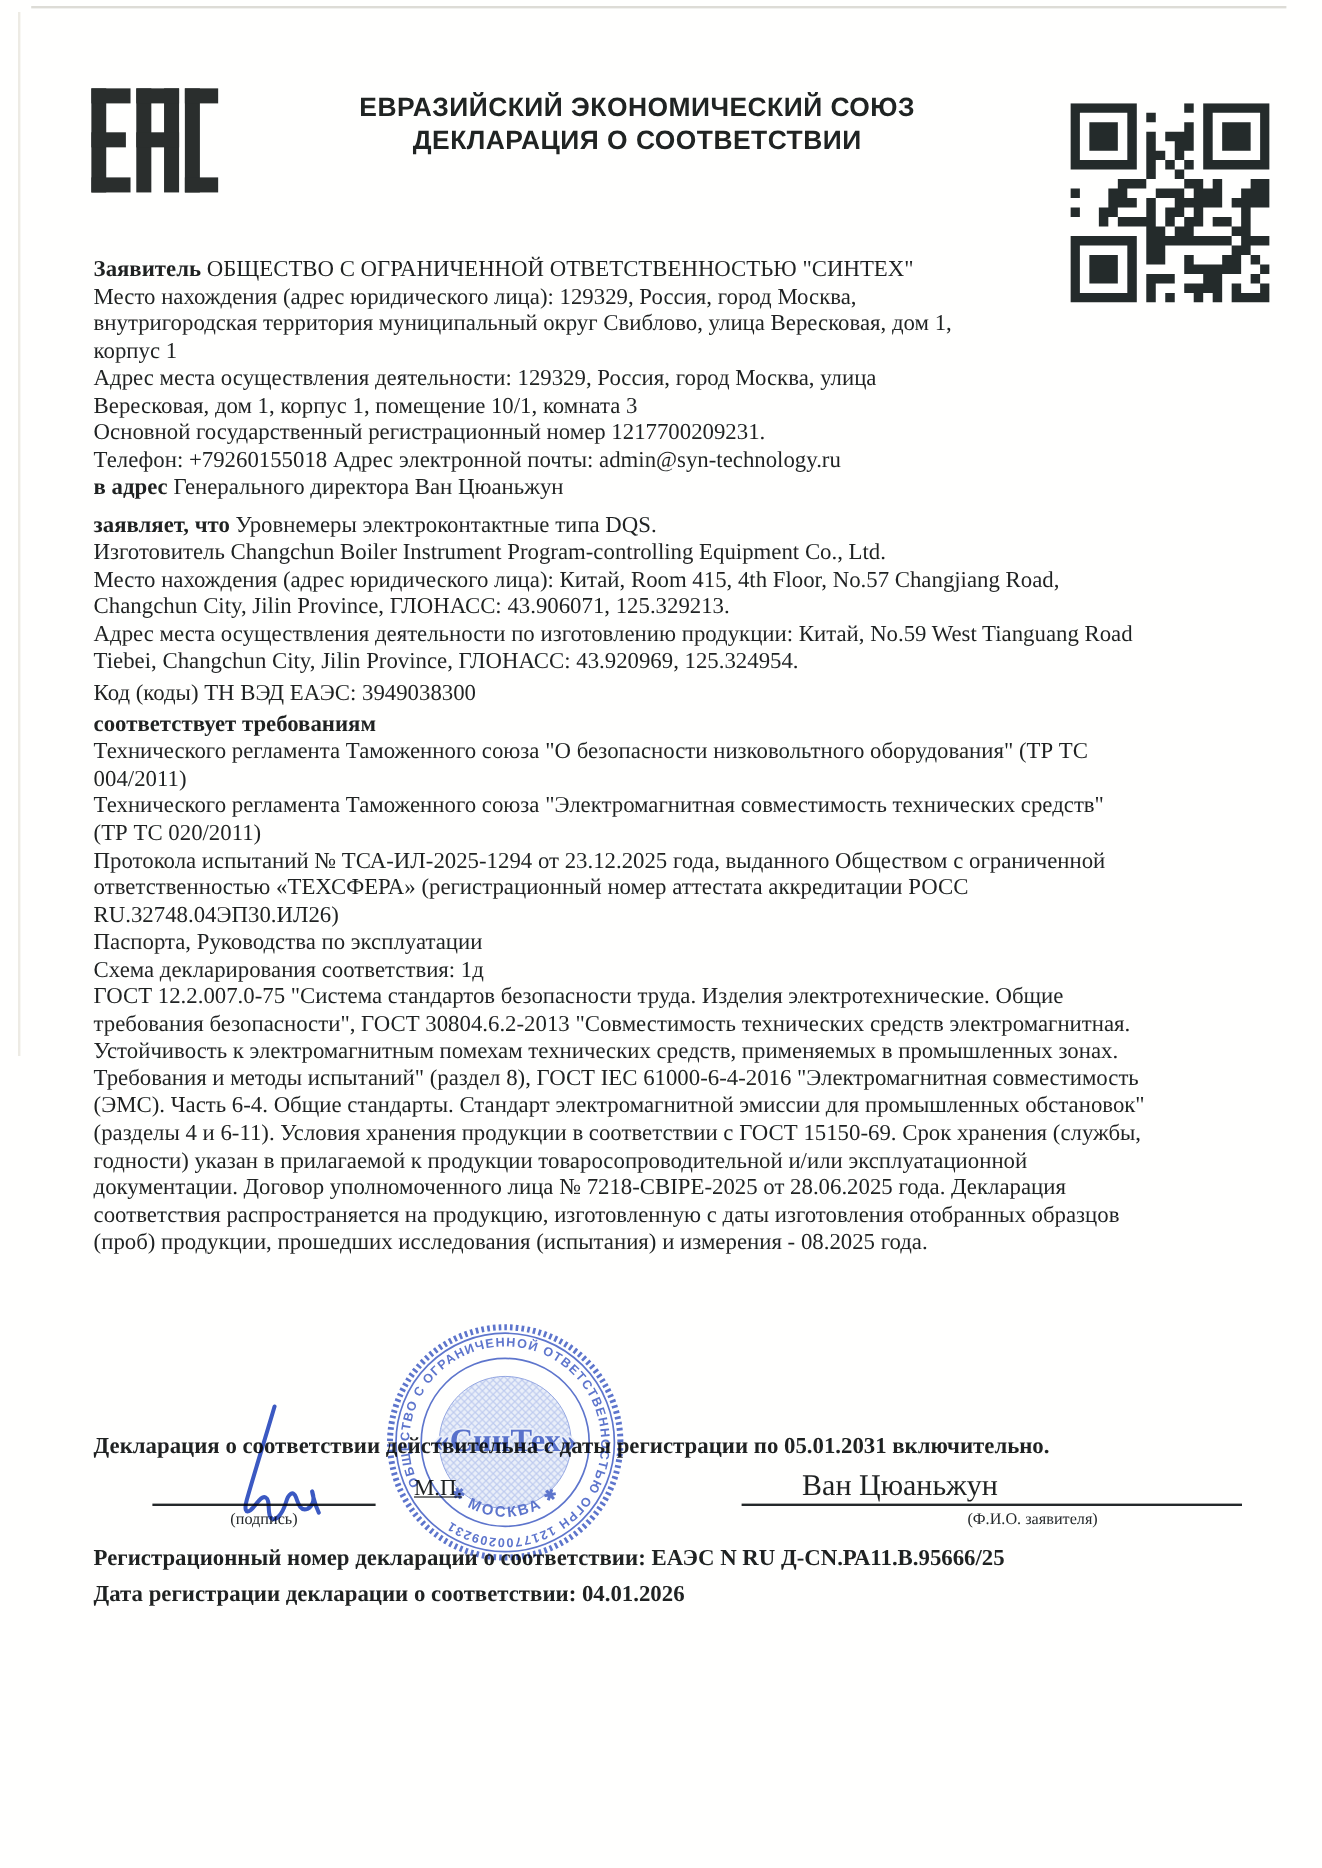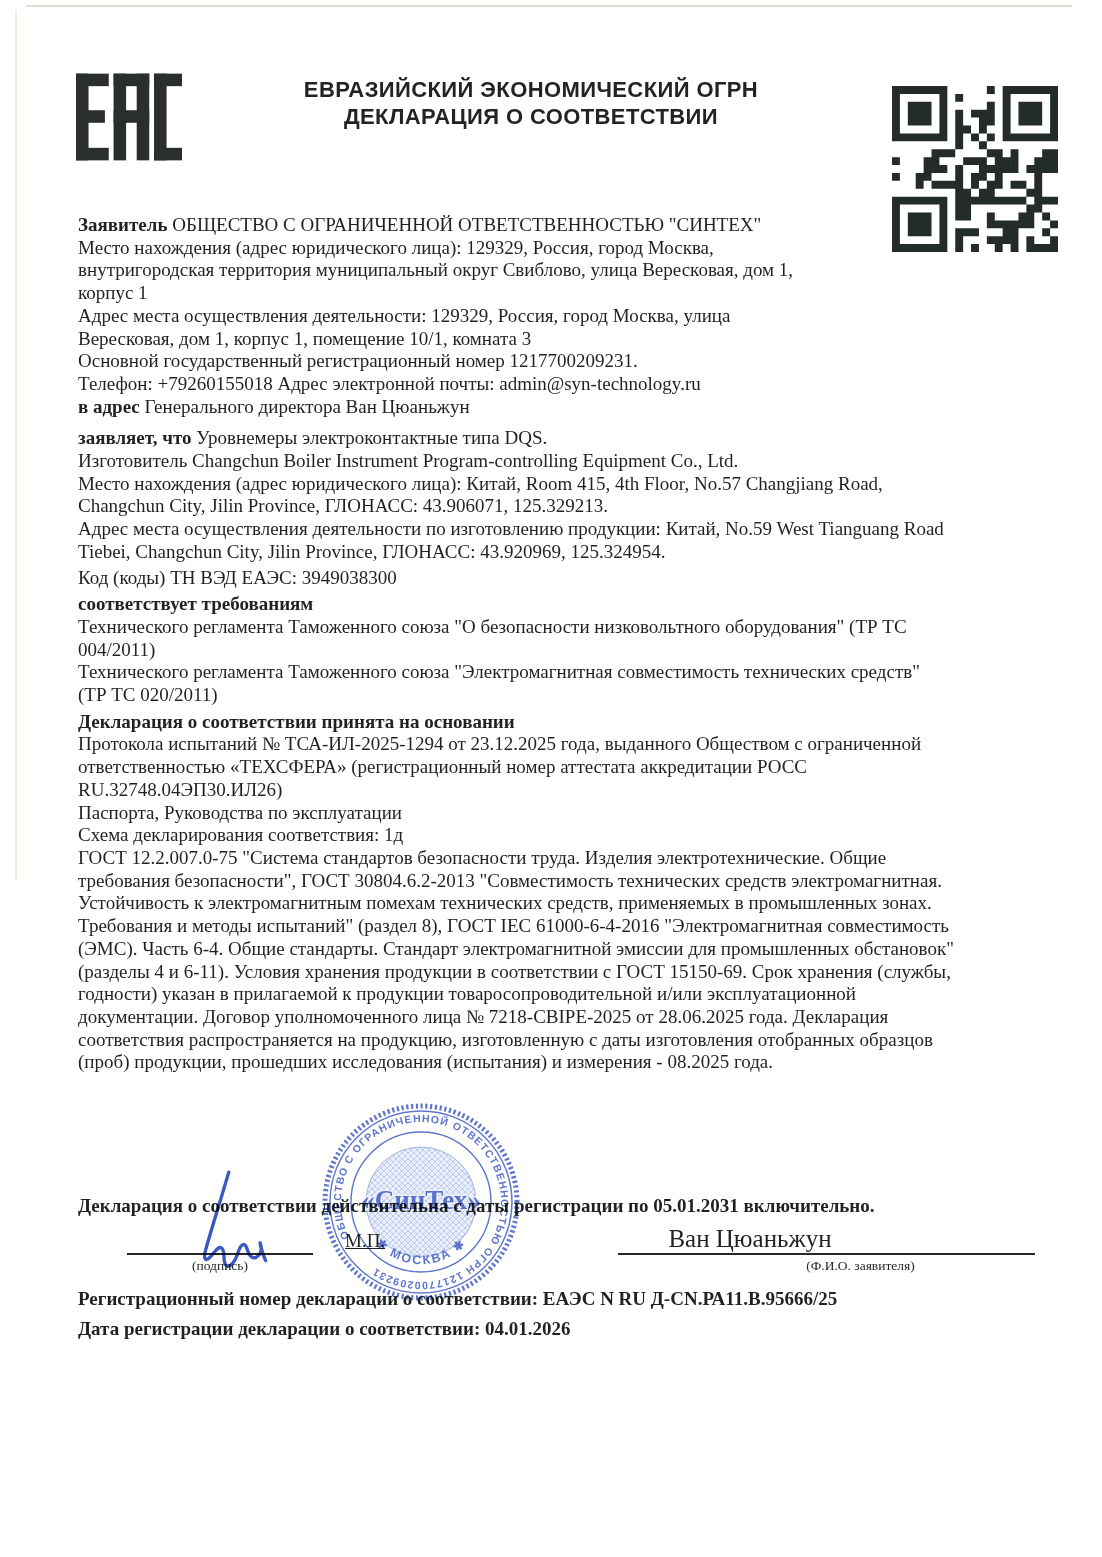--- a/index.html
+++ b/index.html
@@ -59,21 +59,21 @@
         <rect x="63" y="0" width="13" height="90"></rect>
       <rect x="39" y="0" width="37" height="13"></rect>
         <rect x="39" y="38" width="37" height="13"></rect>
       <rect x="81" y="0" width="13" height="90"></rect>
         <rect x="81" y="0" width="29" height="13"></rect>
       <rect x="81" y="77" width="29" height="13"></rect>
     </svg>
   </div>
 
   <div class="title">
-    <div>ЕВРАЗИЙСКИЙ ЭКОНОМИЧЕСКИЙ ОГРН</div>
+    <div>ЕВРАЗИЙСКИЙ ЭКОНОМИЧЕСКИЙ СОЮЗ</div>
     <div>ДЕКЛАРАЦИЯ О СООТВЕТСТВИИ</div>
   </div>
 
   <div class="qr">
     <svg id="qr-svg" viewBox="0 0 168 168" width="166" height="166">
         <path d="M96,0h8v8h-8zM64,8h8v8h-8zM96,16h8v8h-8zM64,24h8v8h-8zM80,24h8v8h-8zM88,24h8v8h-8zM96,24h8v8h-8zM64,32h8v8h-8zM88,32h8v8h-8zM96,32h8v8h-8zM64,40h8v8h-8zM72,40h8v8h-8zM88,40h8v8h-8zM64,48h8v8h-8zM80,48h8v8h-8zM96,48h8v8h-8zM64,56h8v8h-8zM88,56h8v8h-8zM40,64h8v8h-8zM48,64h8v8h-8zM56,64h8v8h-8zM96,64h8v8h-8zM104,64h8v8h-8zM120,64h8v8h-8zM152,64h8v8h-8zM160,64h8v8h-8zM0,72h8v8h-8zM32,72h8v8h-8zM40,72h8v8h-8zM72,72h8v8h-8zM80,72h8v8h-8zM88,72h8v8h-8zM104,72h8v8h-8zM112,72h8v8h-8zM120,72h8v8h-8zM144,72h8v8h-8zM152,72h8v8h-8zM160,72h8v8h-8zM32,80h8v8h-8zM40,80h8v8h-8zM48,80h8v8h-8zM64,80h8v8h-8zM88,80h8v8h-8zM96,80h8v8h-8zM104,80h8v8h-8zM112,80h8v8h-8zM120,80h8v8h-8zM136,80h8v8h-8zM144,80h8v8h-8zM152,80h8v8h-8zM160,80h8v8h-8zM0,88h8v8h-8zM24,88h8v8h-8zM32,88h8v8h-8zM64,88h8v8h-8zM80,88h8v8h-8zM88,88h8v8h-8zM104,88h8v8h-8zM144,88h8v8h-8zM24,96h8v8h-8zM40,96h8v8h-8zM48,96h8v8h-8zM56,96h8v8h-8zM64,96h8v8h-8zM80,96h8v8h-8zM96,96h8v8h-8zM104,96h8v8h-8zM120,96h8v8h-8zM128,96h8v8h-8zM144,96h8v8h-8zM64,104h8v8h-8zM72,104h8v8h-8zM88,104h8v8h-8zM96,104h8v8h-8zM136,104h8v8h-8zM144,104h8v8h-8zM64,112h8v8h-8zM72,112h8v8h-8zM80,112h8v8h-8zM88,112h8v8h-8zM96,112h8v8h-8zM104,112h8v8h-8zM112,112h8v8h-8zM120,112h8v8h-8zM128,112h8v8h-8zM144,112h8v8h-8zM152,112h8v8h-8zM160,112h8v8h-8zM64,120h8v8h-8zM72,120h8v8h-8zM136,120h8v8h-8zM144,120h8v8h-8zM64,128h8v8h-8zM72,128h8v8h-8zM96,128h8v8h-8zM128,128h8v8h-8zM136,128h8v8h-8zM152,128h8v8h-8zM96,136h8v8h-8zM104,136h8v8h-8zM112,136h8v8h-8zM120,136h8v8h-8zM128,136h8v8h-8zM136,136h8v8h-8zM160,136h8v8h-8zM64,144h8v8h-8zM72,144h8v8h-8zM80,144h8v8h-8zM112,144h8v8h-8zM120,144h8v8h-8zM152,144h8v8h-8zM64,152h8v8h-8zM96,152h8v8h-8zM104,152h8v8h-8zM112,152h8v8h-8zM120,152h8v8h-8zM136,152h8v8h-8zM160,152h8v8h-8zM64,160h8v8h-8zM80,160h8v8h-8zM104,160h8v8h-8zM120,160h8v8h-8zM136,160h8v8h-8zM144,160h8v8h-8zM152,160h8v8h-8zM160,160h8v8h-8zM0,0h56v56h-56z M8,8v40h40v-40zM16,16h24v24h-24zM112,0h56v56h-56z M120,8v40h40v-40zM128,16h24v24h-24zM0,112h56v56h-56z M8,120v40h40v-40zM16,128h24v24h-24z" fill="#242b2b" fill-rule="evenodd"></path>
       </svg>
   </div>
 
   <div class="content">
@@ -91,21 +91,20 @@
 Место нахождения (адрес юридического лица): Китай, Room 415, 4th Floor, No.57 Changjiang Road,
 Changchun City, Jilin Province, ГЛОНАСС: 43.906071, 125.329213.
 Адрес места осуществления деятельности по изготовлению продукции: Китай, No.59 West Tianguang Road
 Tiebei, Changchun City, Jilin Province, ГЛОНАСС: 43.920969, 125.324954.</span></p>
     <p class="mt3">Код (коды) ТН ВЭД ЕАЭС: 3949038300</p>
     <p class="b mt4">соответствует требованиям</p>
     <p class="pre">Технического регламента Таможенного союза "О безопасности низковольтного оборудования" (ТР ТС
 004/2011)
 Технического регламента Таможенного союза "Электромагнитная совместимость технических средств"
 (ТР ТС 020/2011)</p>
-    <p class="b mt4">Декларация о соответствии принята на основании</p>
     <p class="pre">Протокола испытаний № ТСА-ИЛ-2025-1294 от 23.12.2025 года, выданного Обществом с ограниченной
 ответственностью «ТЕХСФЕРА» (регистрационный номер аттестата аккредитации РОСС
 RU.32748.04ЭП30.ИЛ26)
 Паспорта, Руководства по эксплуатации
 Схема декларирования соответствия: 1д</p>
     <p class="pre">ГОСТ 12.2.007.0-75 "Система стандартов безопасности труда. Изделия электротехнические. Общие
 требования безопасности", ГОСТ 30804.6.2-2013 "Совместимость технических средств электромагнитная.
 Устойчивость к электромагнитным помехам технических средств, применяемых в промышленных зонах.
 Требования и методы испытаний" (раздел 8), ГОСТ IEC 61000-6-4-2016 "Электромагнитная совместимость
 (ЭМС). Часть 6-4. Общие стандарты. Стандарт электромагнитной эмиссии для промышленных обстановок"

